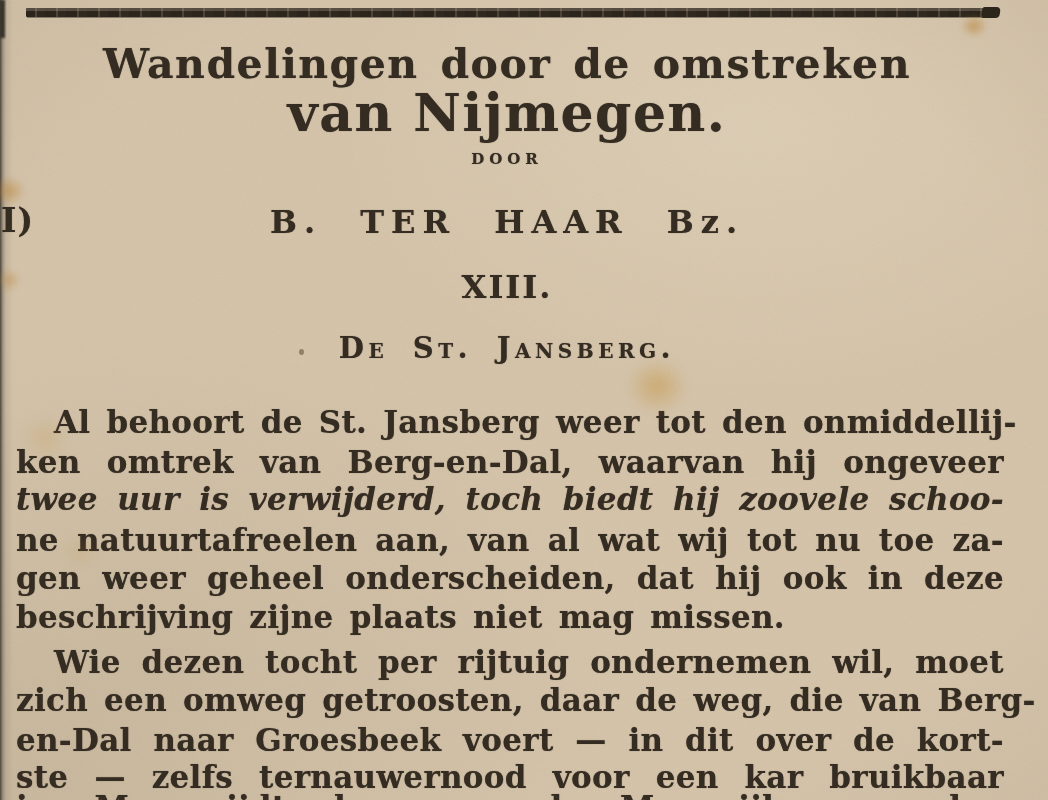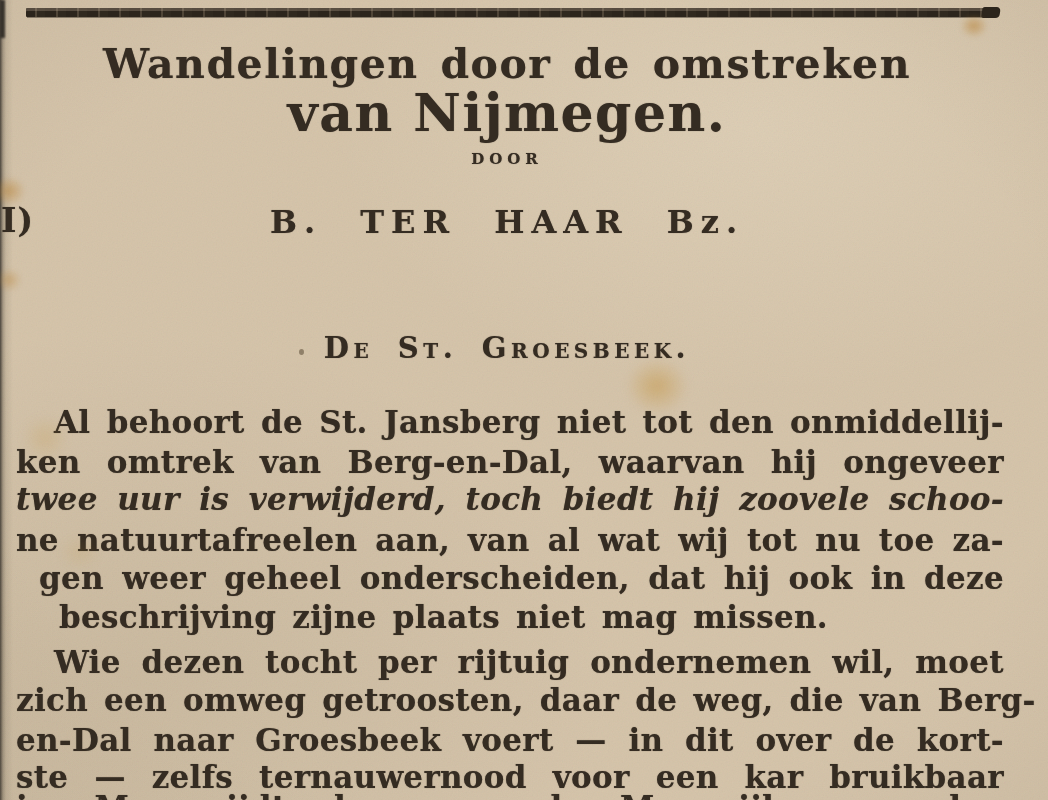--- a/index.html
+++ b/index.html
@@ -53,26 +53,26 @@
   .speck { position: absolute; left: 299px; top: 349px; width: 5px; height: 6px;
            background: rgba(90,74,52,0.55); border-radius: 50%; filter: blur(0.5px); }
 
   
   .bline {
     position: absolute; left: 16px; right: 44px; height: 40px; line-height: 40px;
     font-size: 31px; letter-spacing: 0.3px; word-spacing: 5px;
     text-align: justify; text-align-last: justify; white-space: nowrap;
   }
   .bline.indent { padding-left: 38px; }
-  .bline.par-end { text-align-last: left; margin-left: 43px; }
+  .bline.par-end { text-align-last: left; }
   .bline:nth-of-type(1)  { top: 402px; }
   .bline:nth-of-type(2)  { top: 442px; }
   .bline:nth-of-type(3)  { top: 479px; font-style: italic; }
   .bline:nth-of-type(4)  { top: 520px; }
-  .bline:nth-of-type(5)  { top: 558px; margin-left: 23px; }
+  .bline:nth-of-type(5)  { top: 558px; }
   .bline:nth-of-type(6)  { top: 597px; }
   .bline:nth-of-type(7)  { top: 642px; }
   .bline:nth-of-type(8)  { top: 680px; }
   .bline:nth-of-type(9)  { top: 720px; }
   .bline:nth-of-type(10) { top: 757px; }
   .bline:nth-of-type(11) { top: 787px; }
 
   
   .stain { position: absolute; border-radius: 50%; pointer-events: none; }
   .stain-1 { left: 960px; top: 14px;  width: 28px; height: 24px;
@@ -95,25 +95,26 @@
 <div class="page">
 
   <div class="rule"></div>
   <div class="corner-mark"></div>
 
   <div class="head title-line1 ink">Wandelingen door de omstreken</div>
   <div class="head title-line2 ink">van Nijmegen.</div>
   <div class="head byline ink">DOOR</div>
   <div class="margin-note ink">I)</div>
   <div class="head author ink">B. TER HAAR Bz.</div>
-  <div class="head section ink">De St. Groesbeek.</div>
+  <div class="head chapter ink">XIII.</div>
+  <div class="head section ink">De St. Jansberg.</div>
   <div class="speck"></div>
 
   <div>
-    <div class="bline ink indent">Al behoort de St. Jansberg niet tot den onmiddellij-</div>
+    <div class="bline ink indent">Al behoort de St. Jansberg weer tot den onmiddellij-</div>
     <div class="bline ink">ken omtrek van Berg-en-Dal, waarvan hij ongeveer</div>
     <div class="bline ink">twee uur is verwijderd, toch biedt hij zoovele schoo-</div>
     <div class="bline ink">ne natuurtafreelen aan, van al wat wij tot nu toe za-</div>
     <div class="bline ink">gen weer geheel onderscheiden, dat hij ook in deze</div>
     <div class="bline ink par-end">beschrijving zijne plaats niet mag missen.</div>
     <div class="bline ink indent">Wie dezen tocht per rijtuig ondernemen wil, moet</div>
     <div class="bline ink">zich een omweg getroosten, daar de weg, die van Berg-</div>
     <div class="bline ink">en-Dal naar Groesbeek voert — in dit over de kort-</div>
     <div class="bline ink">ste — zelfs ternauwernood voor een kar bruikbaar</div>
     <div class="bline ink">is. Men rijdt dan over de Meerwijk naar den</div>

